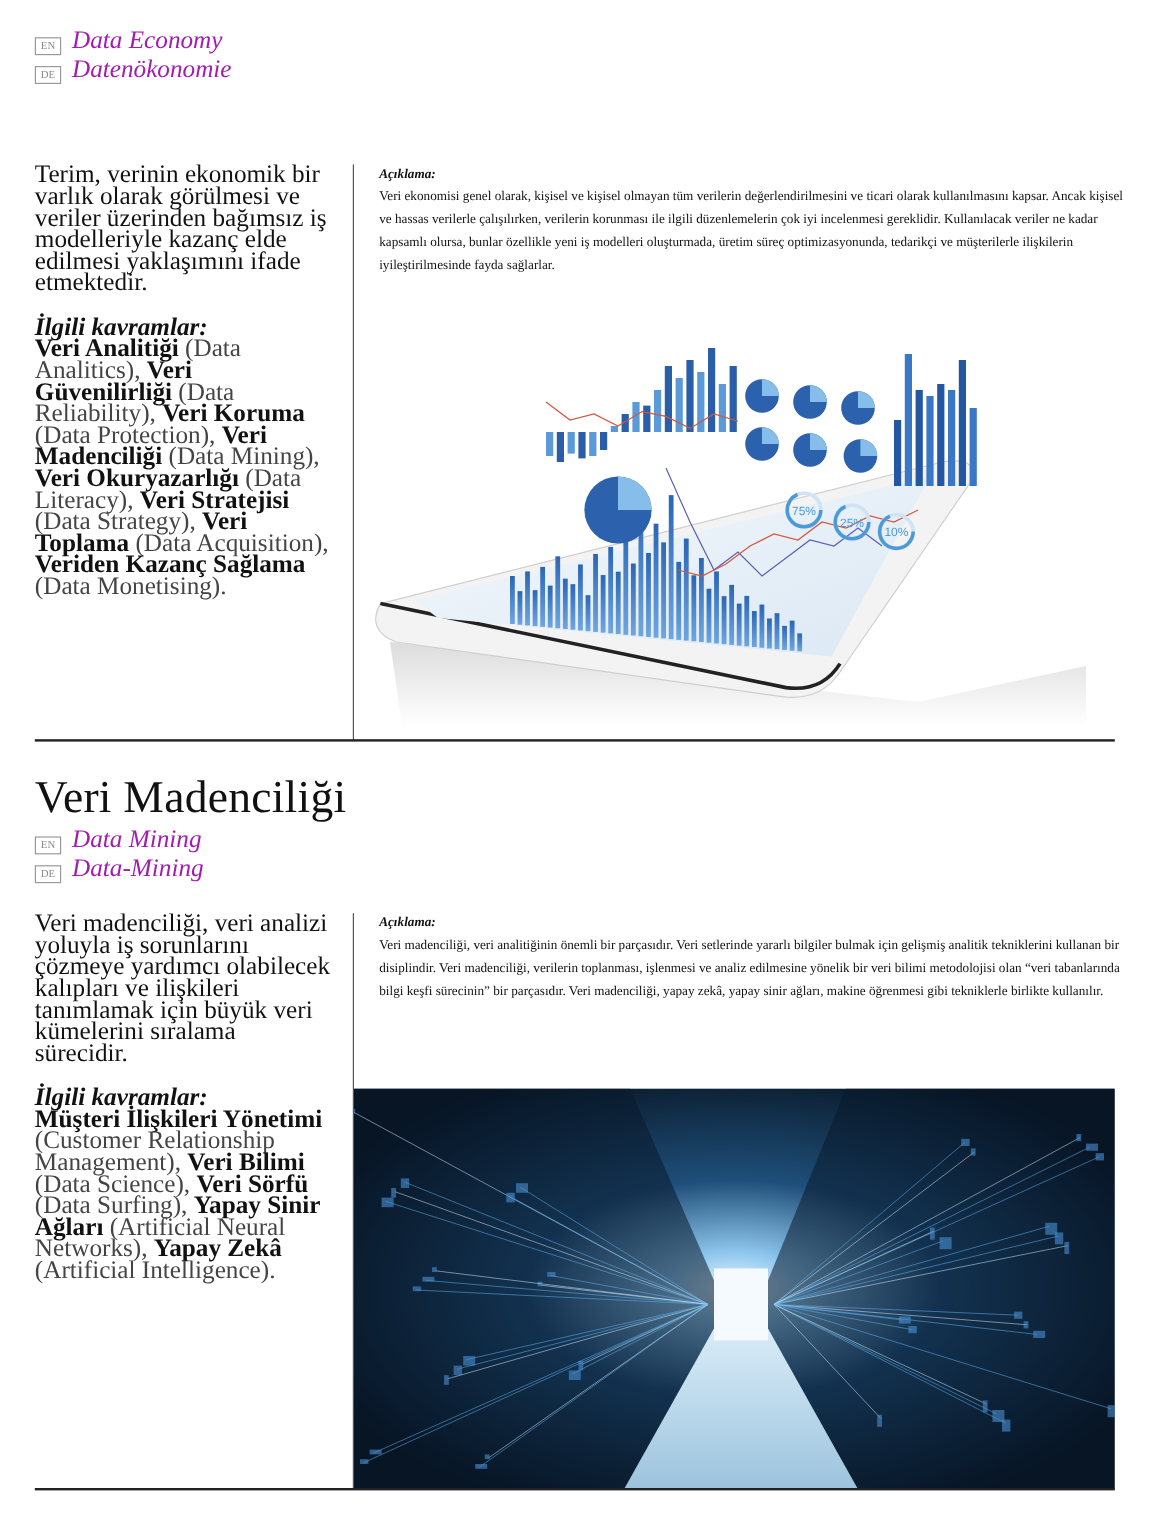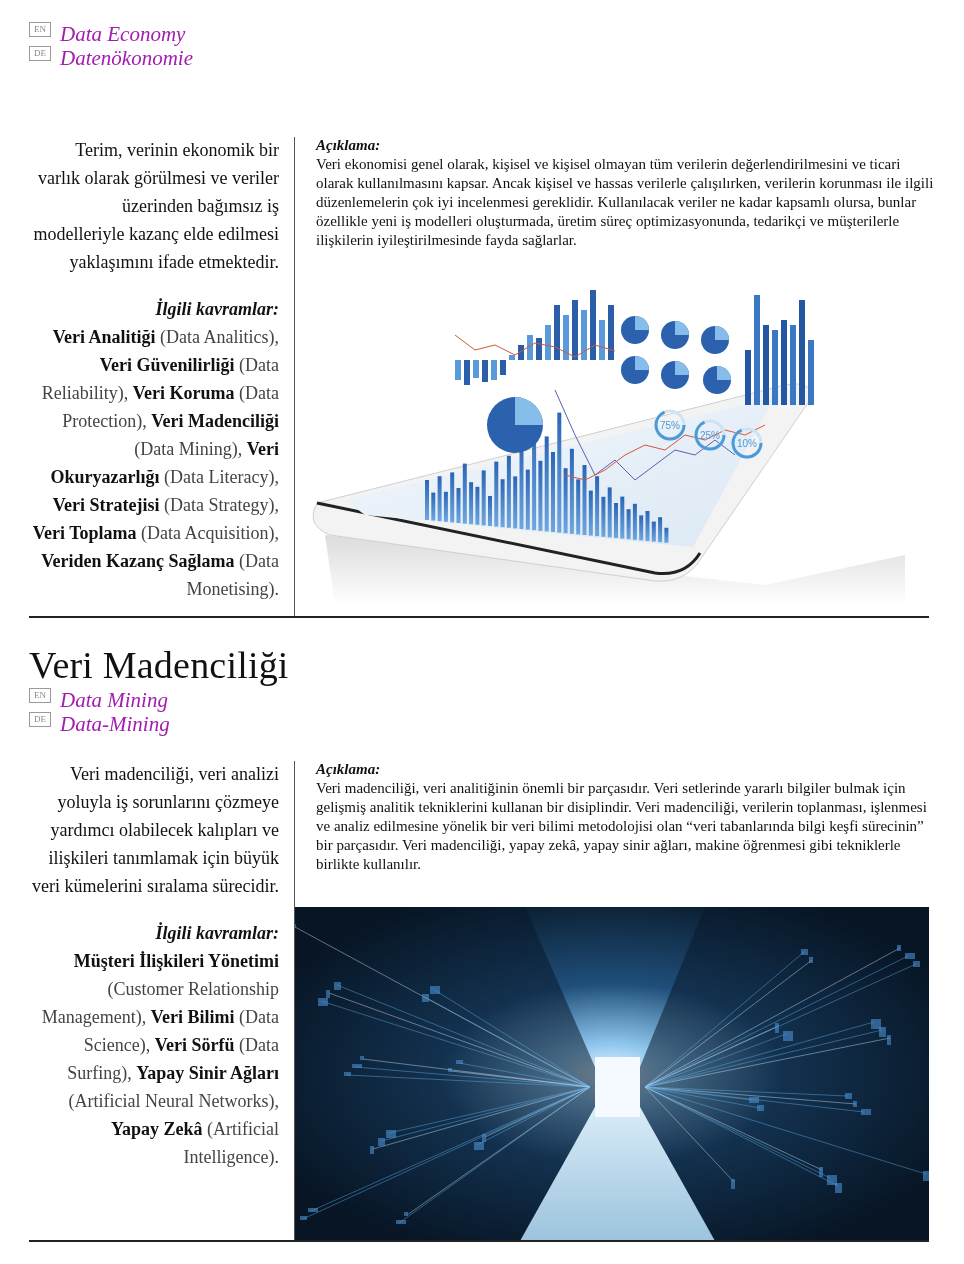--- a/index.html
+++ b/index.html
@@ -6,39 +6,39 @@
   body {
     width: 964px; height: 1264px; position: relative; overflow: hidden;
     font-family: "DejaVu Serif", "Liberation Serif", serif; color: #111;
   }
   .entry { position: absolute; left: 29px; width: 900px; }
   .title {
     font-family: "Liberation Serif", "DejaVu Serif", serif;
     font-size: 38px; line-height: 42px; font-weight: normal; margin: 0;
     letter-spacing: 0.2px; color: #111;
   }
-  .trans { display: flex; align-items: flex-start; height: 24px; }
+  .trans { display: flex; align-items: flex-end; height: 24px; }
   .lang-tag {
     display: inline-block; width: 20px; height: 13px; border: 1px solid #9a9a9a;
     font-family: "Liberation Serif", serif; font-size: 9px; line-height: 13px; text-align: center;
     color: #8a8a8a; margin-right: 9px; box-sizing: content-box;
   }
   .trans-text {
     font-family: "Liberation Serif", "DejaVu Serif", serif;
     font-style: italic; font-size: 21px; color: #a21caf;
   }
   .col-left {
     position: absolute; left: 29px; width: 250px;
     font-family: "Liberation Serif", "DejaVu Serif", serif;
-    font-size: 18px; line-height: 28px; color: #111; text-align: right;
+    font-size: 21px; line-height: 18px; color: #111;
   }
   .col-right {
     position: absolute; left: 316px; width: 620px;
     font-family: "Liberation Serif", "DejaVu Serif", serif;
-    font-size: 15px; line-height: 19px; color: #111;
+    font-size: 11px; line-height: 19px; color: #111;
   }
   .label {
     font-weight: bold; font-style: italic; display: block;
   }
   .term { font-weight: bold; }
   .en { color: #444; }
   .vline { position: absolute; left: 294px; width: 1px; background: #555; }
   .hline { position: absolute; left: 29px; width: 900px; height: 1.5px; background: #222; }
   .img-tablet { position: absolute; left: 305px; top: 285px; width: 640px; height: 330px; }
   .img-server { position: absolute; left: 295px; top: 907px; width: 634px; height: 334px; overflow: hidden; }

